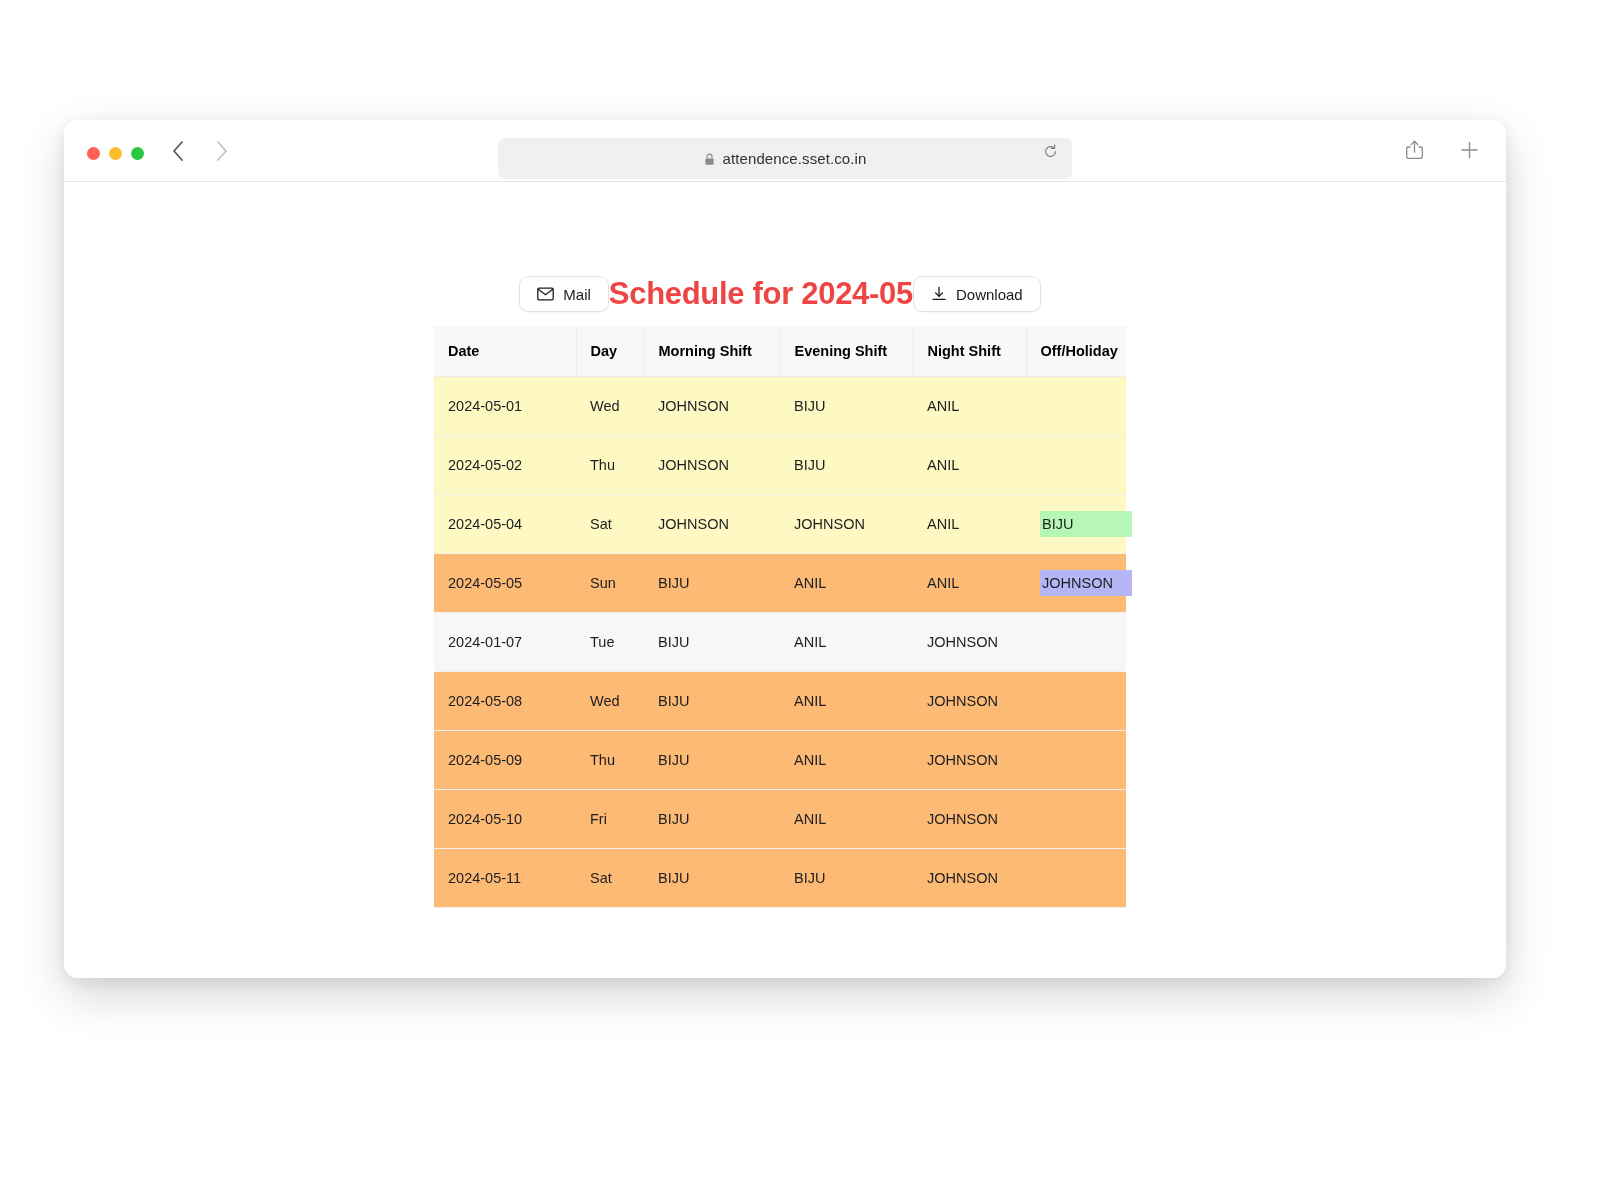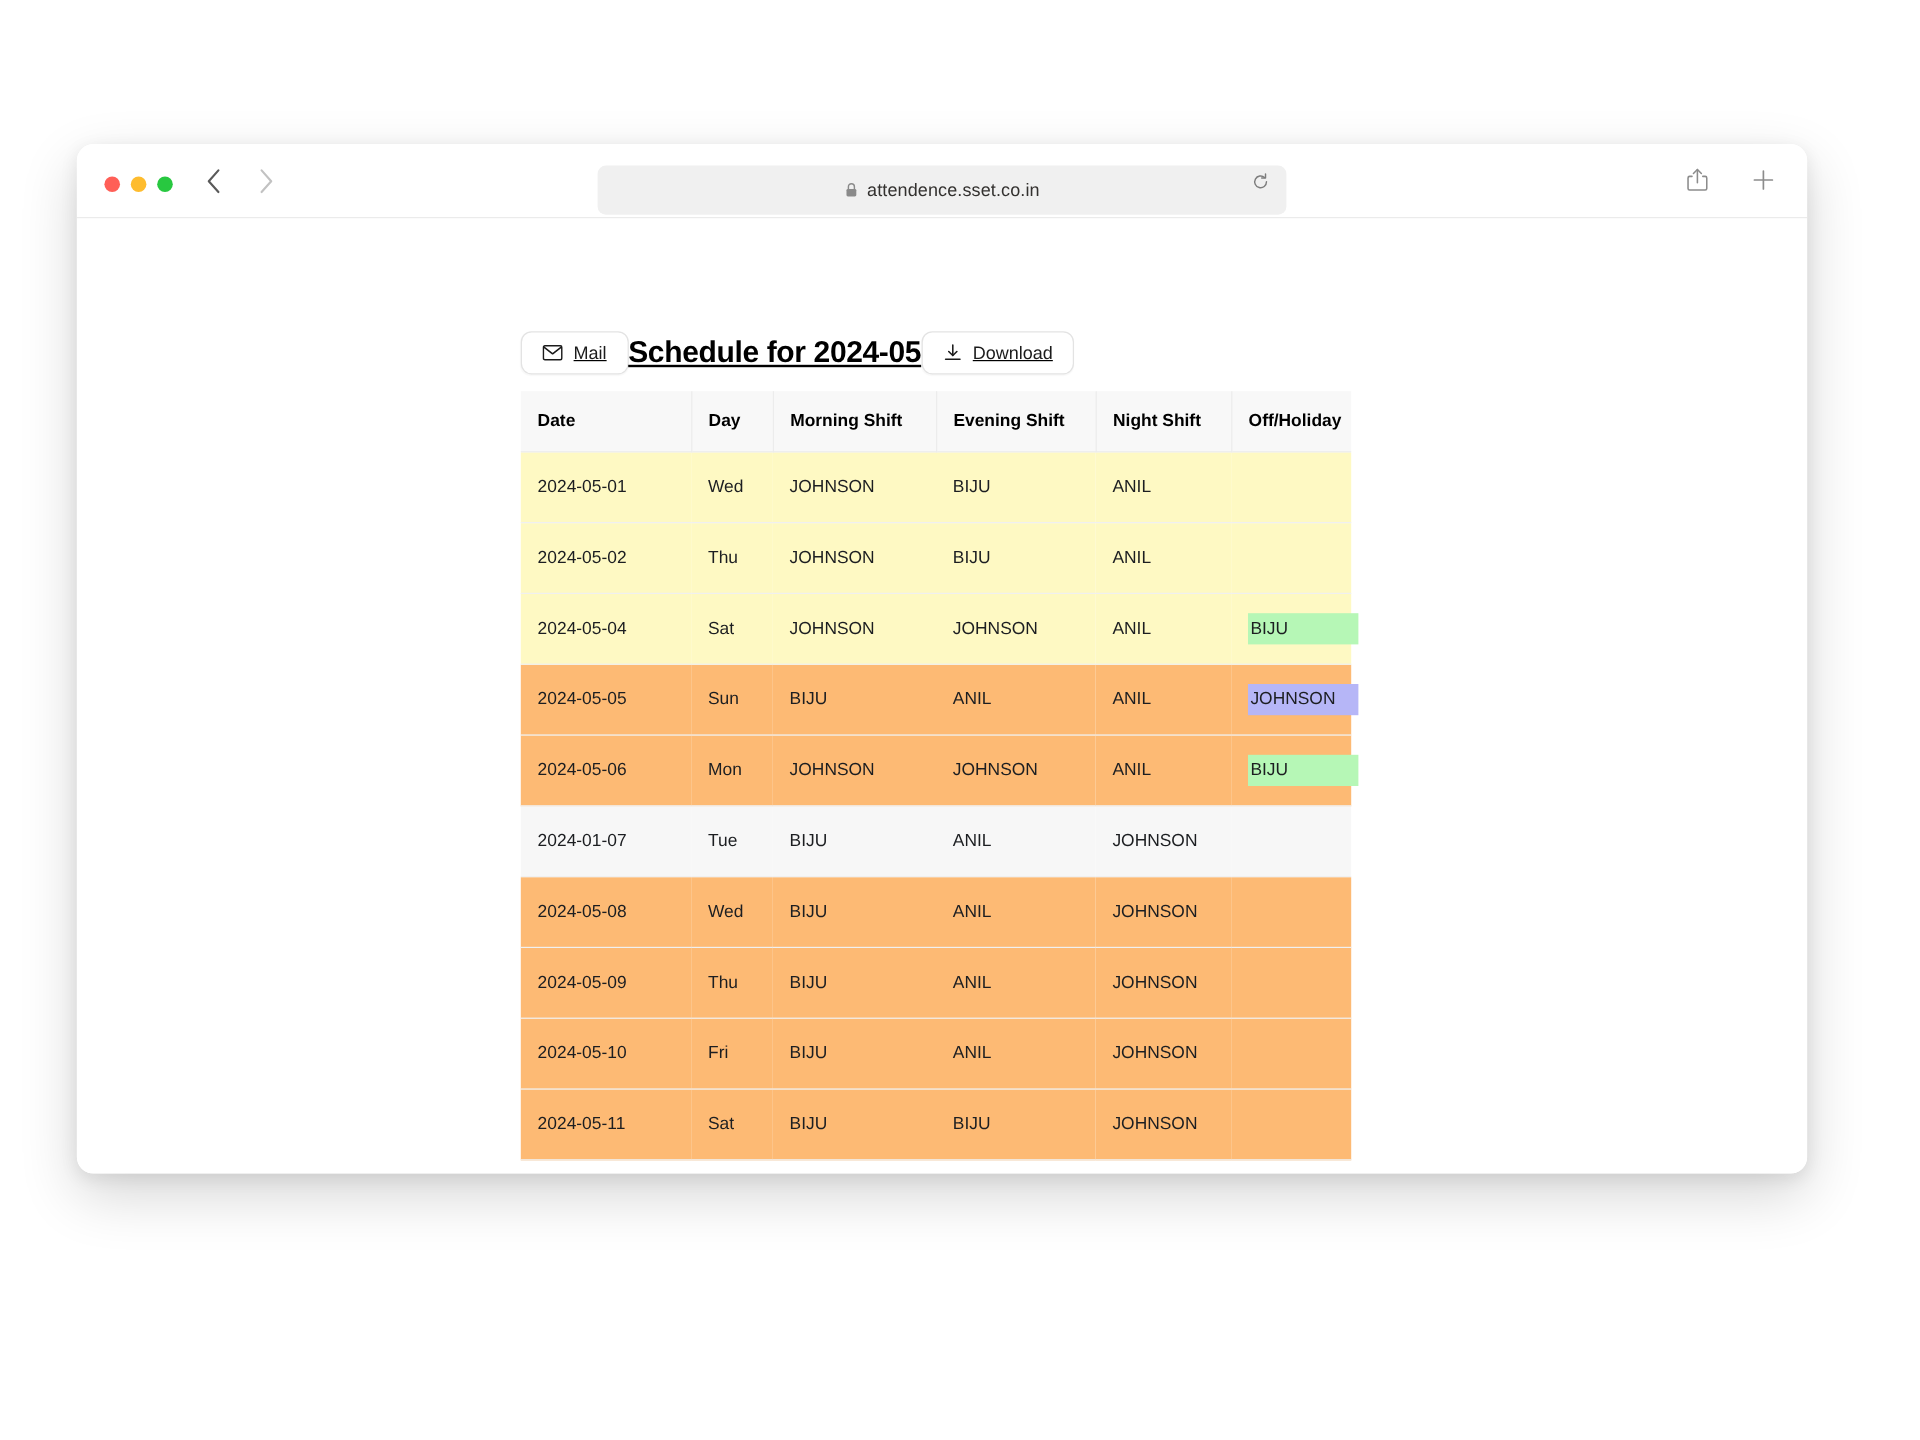--- a/index.html
+++ b/index.html
@@ -75,38 +75,38 @@
   .content-wrap {
     position: absolute;
     left: 370px; top: 0;
     width: 692px;
   }
 
   .toolbar {
     position: relative;
     height: 56px;
     margin-top: 84px;
-    display: flex; align-items: center; justify-content: flex-start; text-decoration: underline;
+    display: flex; align-items: center; justify-content: center;
   }
   .btn {
     display: inline-flex; align-items: center; gap: 9px;
     height: 36px; padding: 0 17px;
     background: #ffffff;
     border: 1px solid #e3e3e3;
     border-radius: 9px;
     font-size: 15px; color: #1b1b1b;
     cursor: pointer;
     box-shadow: 0 1px 1px rgba(0,0,0,0.03);
     font-family: "Liberation Sans", sans-serif;
   }
   .btn svg { display:block; }
   .page-title {
-    font-size: 25px;
+    font-size: 31px;
     font-weight: 700;
-    color: #000000;
+    color: #ef4444;
     letter-spacing: -0.3px;
     white-space: nowrap;
   }
 
   
   table.schedule {
     width: 692px;
     border-collapse: collapse;
     table-layout: fixed;
     margin-top: 4px;
@@ -288,28 +288,20 @@
               <td><span class="chip green">BIJU</span></td>
             </tr>
             <tr class="row-gray">
               <td>2024-05-05</td>
               <td>Sun</td>
               <td>BIJU</td>
               <td>ANIL</td>
               <td>ANIL</td>
               <td><span class="chip purple">JOHNSON</span></td>
             </tr>
-            <tr class="row-gray">
-              <td>2024-05-06</td>
-              <td>Mon</td>
-              <td>JOHNSON</td>
-              <td>JOHNSON</td>
-              <td>ANIL</td>
-              <td><span class="chip green">BIJU</span></td>
-            </tr>
             <tr class="row-light">
               <td>2024-01-07</td>
               <td>Tue</td>
               <td>BIJU</td>
               <td>ANIL</td>
               <td>JOHNSON</td>
               <td></td>
             </tr>
             <tr class="row-gray">
               <td>2024-05-08</td>

